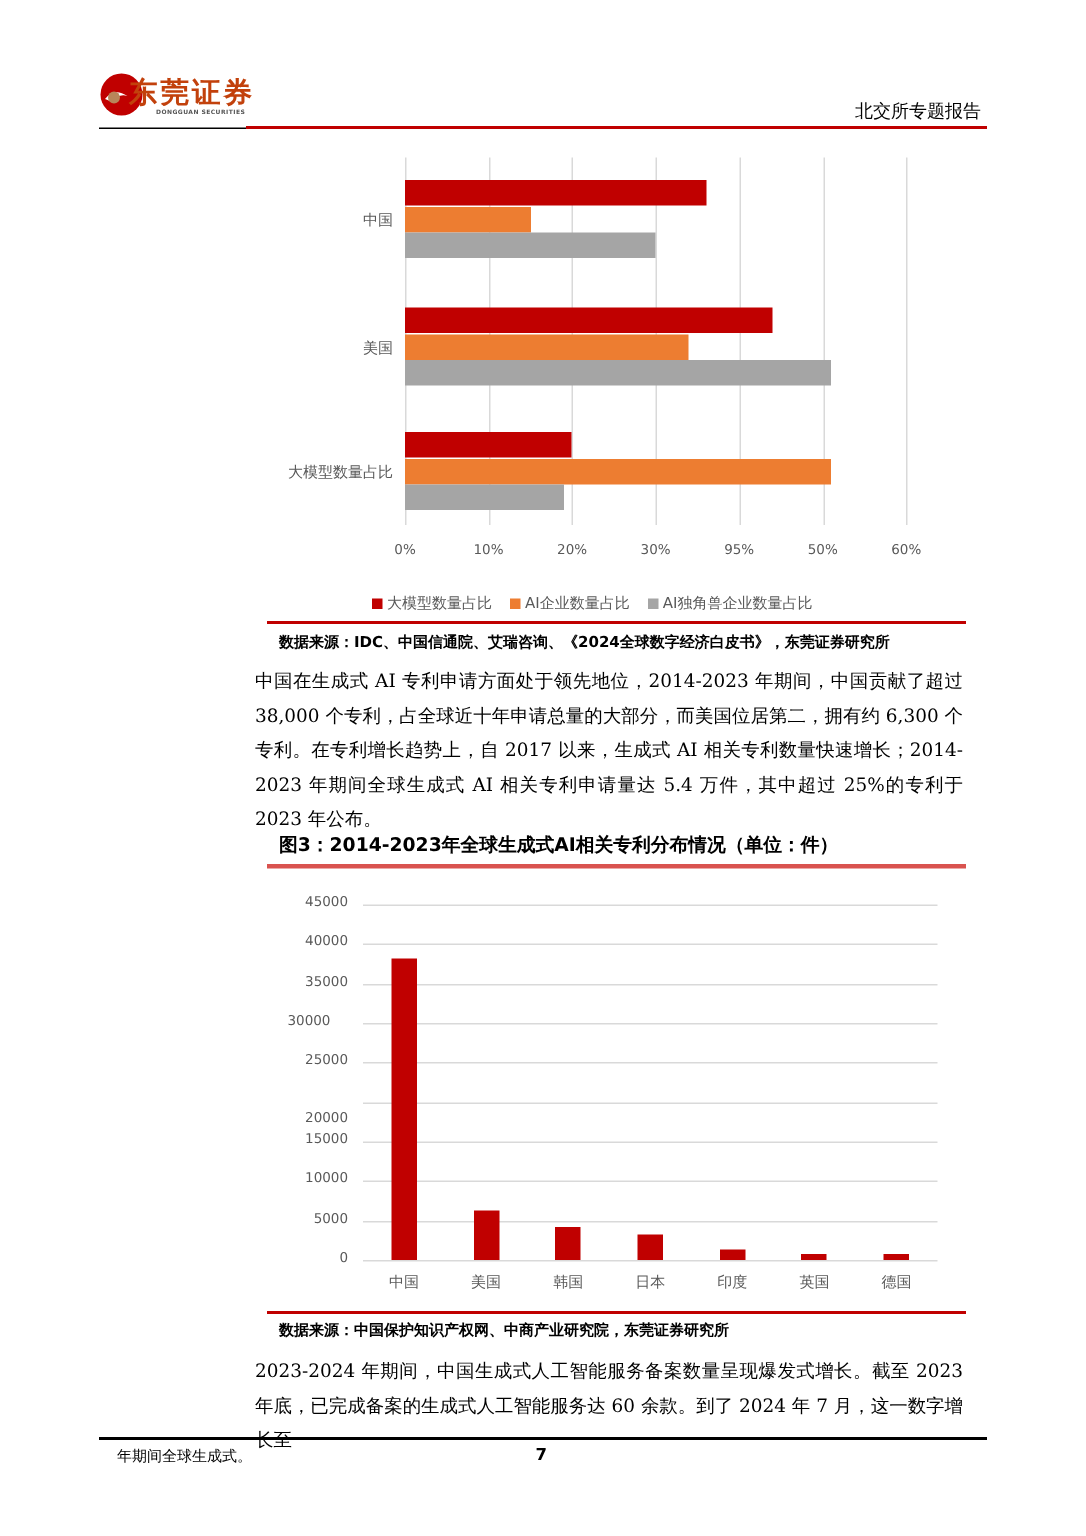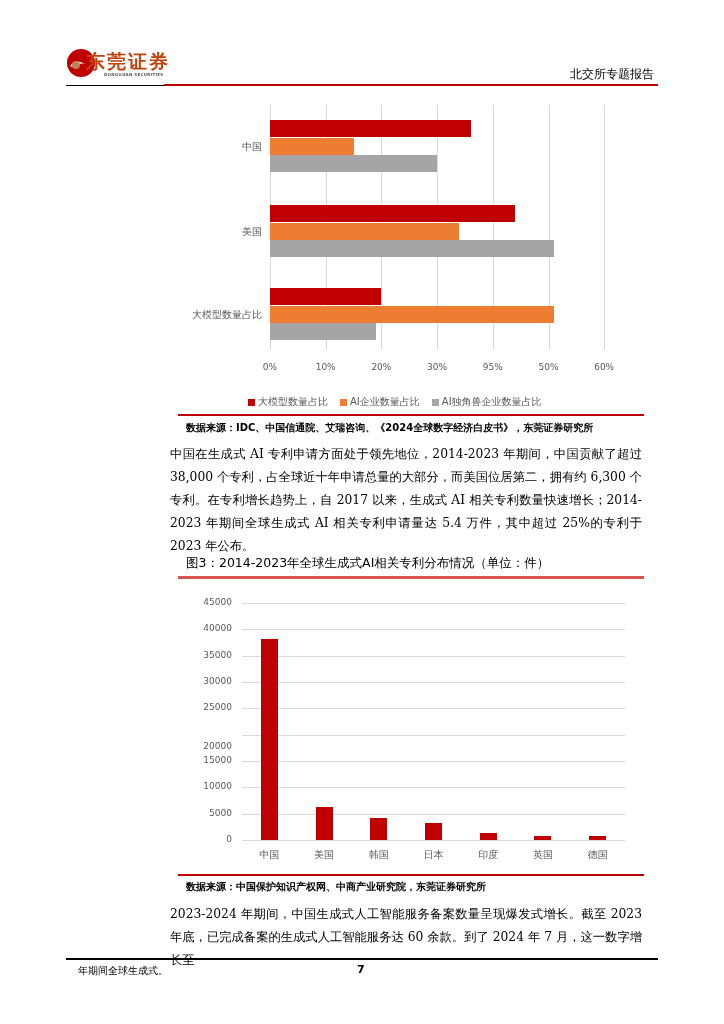--- a/index.html
+++ b/index.html
@@ -17,21 +17,21 @@
   
   .tick { font-size: 9px; color: #595959; }
   .cat-label { font-size: 10px; color: #595959; text-align: right; }
   .legend { font-size: 10px; color: #595959; margin-top: 12px; }
   .legend-swatch { display: inline-block; width: 7px; height: 7px; margin-right: 3px; vertical-align: middle; }
   .red-rule { background: #c00000; height: 2px; }
   .red-rule-soft { background: #d9534f; height: 3px; }
   .source { font-size: 10px; font-weight: bold; color: #000; }
   .body-text { font-family: "DejaVu Serif", "Liberation Serif", serif; font-size: 12.3px;
                line-height: 23px; color: #000; text-align: justify; width: 472px; }
-  .fig-title { font-size: 12.5px; font-weight: normal; color: #000; }
+  .fig-title { font-size: 12.5px; font-weight: bold; color: #000; }
   .footer-rule { left: 66px; top: 958px; width: 592px; height: 2px; background: #000; }
   .footer-note { left: 78px; top: 964px; font-size: 10px; }
   .page-num { left: 357px; top: 963px; font-size: 11px; font-weight: bold; }
   .bar { position: absolute; }
   .grid-v { position: absolute; width: 1px; background: #d9d9d9; }
   .grid-h { position: absolute; height: 1px; background: #d9d9d9; }
 </style>
 </head>
 <body>
 
@@ -87,21 +87,21 @@
 <div class="abs red-rule-soft" style="left:178px; top:576px; width:466px;"></div>
 
 <div class="abs" id="chart2" style="left:180px; top:595px; width:450px; height:275px;">
     <div class="grid-h" style="left:62px; top:8px; width:383px;"></div>
     <div class="tick" style="position:absolute; left:0; width:52px; text-align:right; top:2px;">45000</div>
     <div class="grid-h" style="left:62px; top:34.333333333333314px; width:383px;"></div>
     <div class="tick" style="position:absolute; left:0; width:52px; text-align:right; top:28.333333333333314px;">40000</div>
     <div class="grid-h" style="left:62px; top:60.66666666666666px; width:383px;"></div>
     <div class="tick" style="position:absolute; left:0; width:52px; text-align:right; top:54.66666666666666px;">35000</div>
     <div class="grid-h" style="left:62px; top:87px; width:383px;"></div>
-    <div class="tick" style="position:absolute; left:0; width:52px; text-align:right; top:81px;">30000</div>
+    <div class="tick" style="position:absolute; left:0; width:52px; text-align:center; top:81px;">30000</div>
     <div class="grid-h" style="left:62px; top:113.33333333333331px; width:383px;"></div>
     <div class="tick" style="position:absolute; left:0; width:52px; text-align:right; top:107.33333333333331px;">25000</div>
     <div class="grid-h" style="left:62px; top:139.66666666666666px; width:383px;"></div>
     <div class="tick" style="position:absolute; left:0; width:52px; text-align:right; top:146px;">20000</div>
     <div class="grid-h" style="left:62px; top:166px; width:383px;"></div>
     <div class="tick" style="position:absolute; left:0; width:52px; text-align:right; top:160px;">15000</div>
     <div class="grid-h" style="left:62px; top:192.33333333333331px; width:383px;"></div>
     <div class="tick" style="position:absolute; left:0; width:52px; text-align:right; top:186.33333333333331px;">10000</div>
     <div class="grid-h" style="left:62px; top:218.66666666666666px; width:383px;"></div>
     <div class="tick" style="position:absolute; left:0; width:52px; text-align:right; top:212.66666666666666px;">5000</div>

